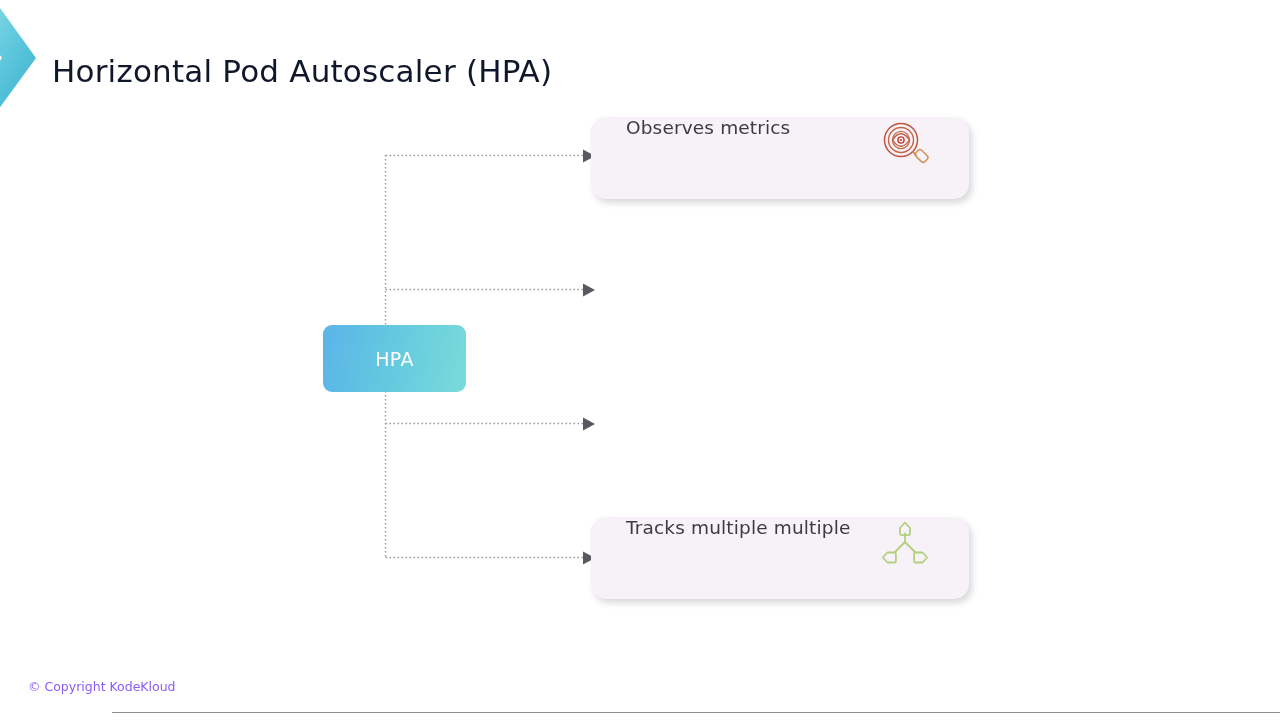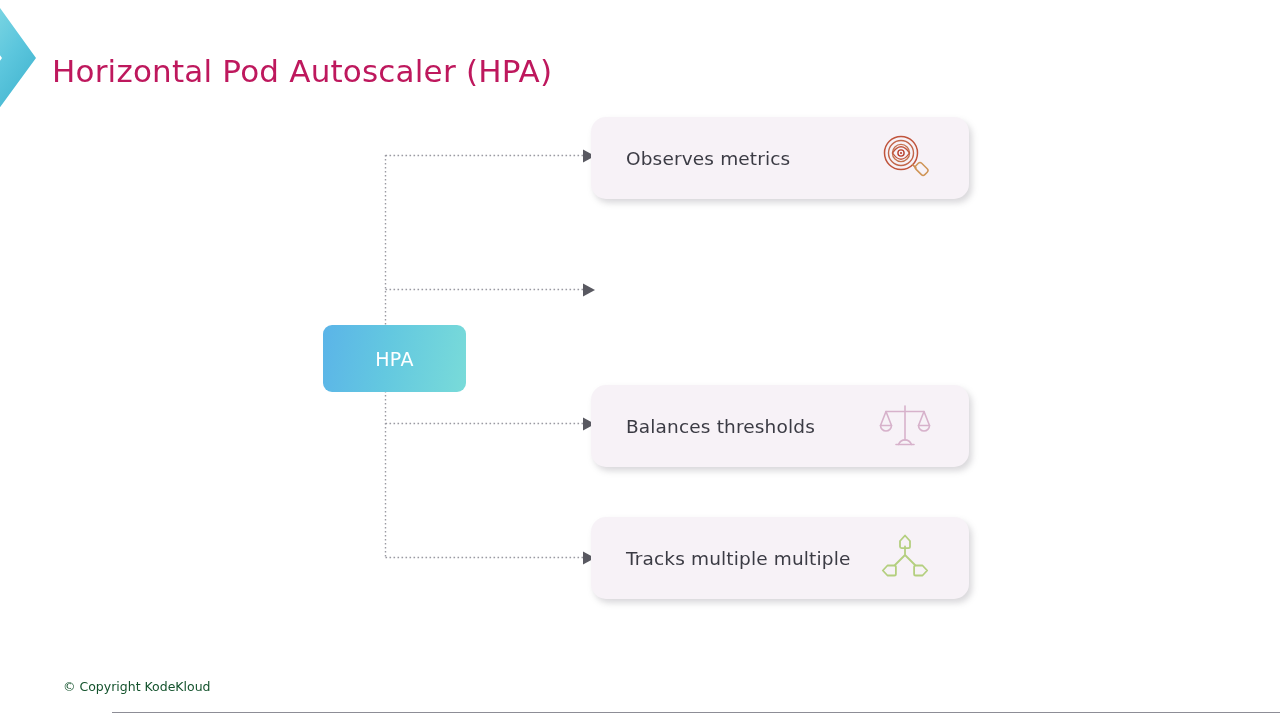--- a/index.html
+++ b/index.html
@@ -25,21 +25,21 @@
     height: 104px;
   }
 
   
   .slide-title {
     position: absolute;
     left: 52px;
     top: 50px;
     font-size: 31px;
     line-height: 42px;
-    color: #be185d;
+    color: #0f172a;
     letter-spacing: 0.2px;
     white-space: nowrap;
   }
 
   
   .diagram {
     position: absolute;
     left: 0;
     top: 0;
     width: 1280px;
@@ -76,21 +76,21 @@
   
   .card {
     position: absolute;
     left: 591px;
     width: 378px;
     height: 82px;
     border-radius: 15px;
     background: #f7f2f7;
     box-shadow: 3px 4px 6px rgba(120,115,125,0.28);
     display: flex;
-    align-items: center;
+    align-items: flex-start;
     justify-content: space-between;
     box-sizing: border-box;
     padding: 0 36px 0 35px;
   }
   .card-label {
     font-size: 18.5px;
     color: #3b3b44;
     letter-spacing: 0.15px;
     white-space: nowrap;
   }
@@ -103,22 +103,21 @@
     justify-content: center;
   }
   .card-icon svg { display: block; }
 
   
   .footer-copyright {
     position: absolute;
     left: 28px;
     top: 679px;
     font-size: 12.5px;
-    color: #14532d;
-    margin-left: 35px;
+    color: #8b5cf6;
   }
   .footer-rule {
     position: absolute;
     left: 112px;
     top: 712px;
     width: 1168px;
     height: 1px;
     background: #8d8d96;
   }
 </style>
@@ -173,35 +172,20 @@
         <path d="M13.6 21c2.6-4.2 5.6-6.2 8.4-6.2s5.8 2 8.4 6.2c-2.6 4.2-5.6 6.2-8.4 6.2S16.2 25.2 13.6 21Z" stroke="#c0543c" stroke-width="1.4"></path>
         <circle cx="22" cy="21" r="3.1" stroke="#b8402f" stroke-width="1.4"></circle>
         <circle cx="22" cy="21" r="1.1" fill="#b8402f"></circle>
         <path d="M33.6 32.6 37 36" stroke="#c9854f" stroke-width="1.6"></path>
         <rect x="35.2" y="35.4" width="8.2" height="12.6" rx="2.4" transform="rotate(-45 35.2 35.4)" stroke="#cf9455" stroke-width="1.5"></rect>
       </svg>
     </span>
   </div>
 
 
-  <div class="card" style="top:385px">
-    <span class="card-label">Balances thresholds</span>
-    <span class="card-icon">
-      <svg width="52" height="52" viewBox="0 0 52 52" fill="none" stroke="#d7b2cb" stroke-width="1.6" stroke-linecap="round" stroke-linejoin="round">
-        <line x1="26" y1="6" x2="26" y2="40"></line>
-        <line x1="7" y1="11.5" x2="45" y2="11.5"></line>
-        <path d="M7 11.5 1.5 25.5h11z"></path>
-        <path d="M1.5 25.5a5.5 5.5 0 0 0 11 0"></path>
-        <path d="M45 11.5 39.5 25.5h11z"></path>
-        <path d="M39.5 25.5a5.5 5.5 0 0 0 11 0"></path>
-        <line x1="17" y1="44.5" x2="35" y2="44.5"></line>
-        <path d="M19.5 44.5c1.5-3.2 3.6-4.6 6.5-4.6s5 1.4 6.5 4.6"></path>
-      </svg>
-    </span>
-  </div>
 
   <div class="card" style="top:517px">
     <span class="card-label">Tracks multiple multiple</span>
     <span class="card-icon">
       <svg width="52" height="52" viewBox="0 0 52 52" fill="none" stroke="#b4cf7f" stroke-width="1.8" stroke-linecap="round" stroke-linejoin="round">
         <path d="M26 14.5v8.5M26 23l-10 10M26 23l10 10"></path>
         <path d="M26 3.5 31 9v5.5a1.6 1.6 0 0 1-1.6 1.6h-6.8A1.6 1.6 0 0 1 21 14.5V9Z"></path>
         <path d="M8.5 33.5h6.8a1.6 1.6 0 0 1 1.6 1.6v6.8a1.6 1.6 0 0 1-1.6 1.6H8.5L3.8 38.5Z"></path>
         <path d="M43.5 33.5h-6.8a1.6 1.6 0 0 0-1.6 1.6v6.8a1.6 1.6 0 0 0 1.6 1.6h6.8l4.7-5Z"></path>
       </svg>

